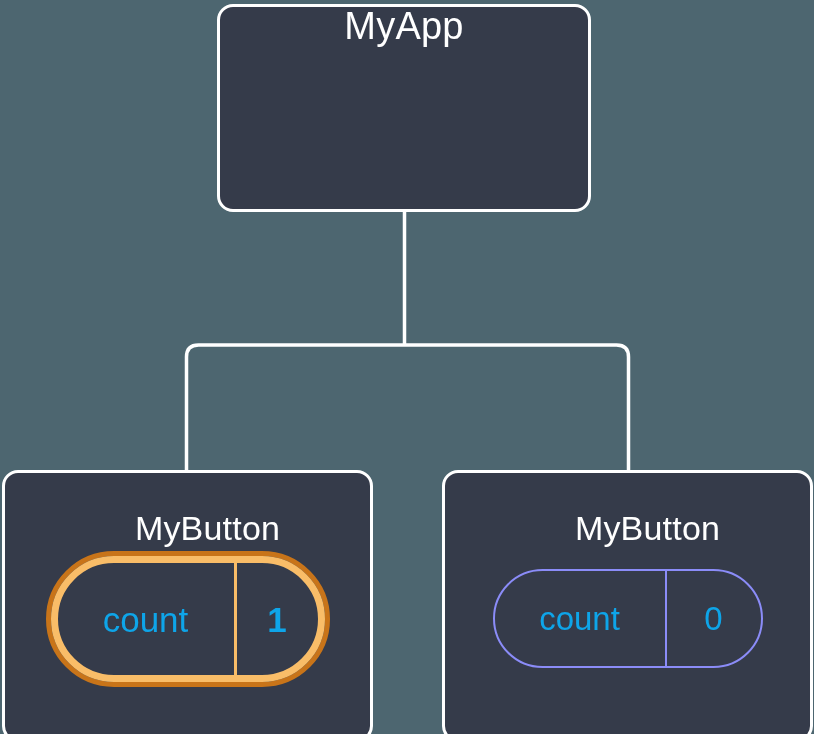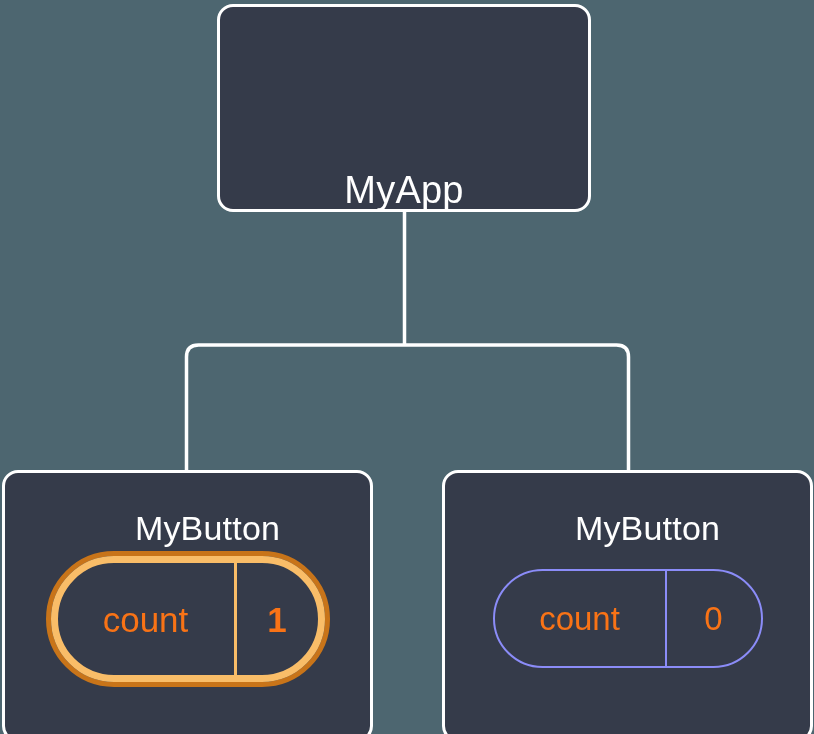--- a/index.html
+++ b/index.html
@@ -38,21 +38,21 @@
     box-sizing: border-box;
     display: flex;
     flex-direction: column;
     align-items: center;
   }
   .node-root {
     left: 217px;
     top: 4px;
     width: 374px;
     height: 208px;
-    justify-content: flex-end;
+    justify-content: flex-start;
   }
   .node-child-left {
     left: 2px;
     top: 470px;
     width: 371px;
     height: 272px;
     padding-top: 38px;
   }
   .node-child-right {
     left: 442px;
@@ -81,21 +81,21 @@
     box-sizing: border-box;
     display: flex;
     align-items: stretch;
     background: #353b4a;
   }
 
   .pill-key, .pill-val {
     display: flex;
     align-items: center;
     justify-content: center;
-    color: #f97316;
+    color: #0ea5e9;
     line-height: 1;
     white-space: nowrap;
   }
 
   
   .state-pill.plain {
     margin-top: 24px;
     width: 270px;
     height: 99px;
     border: 2px solid #8b8cf8;

